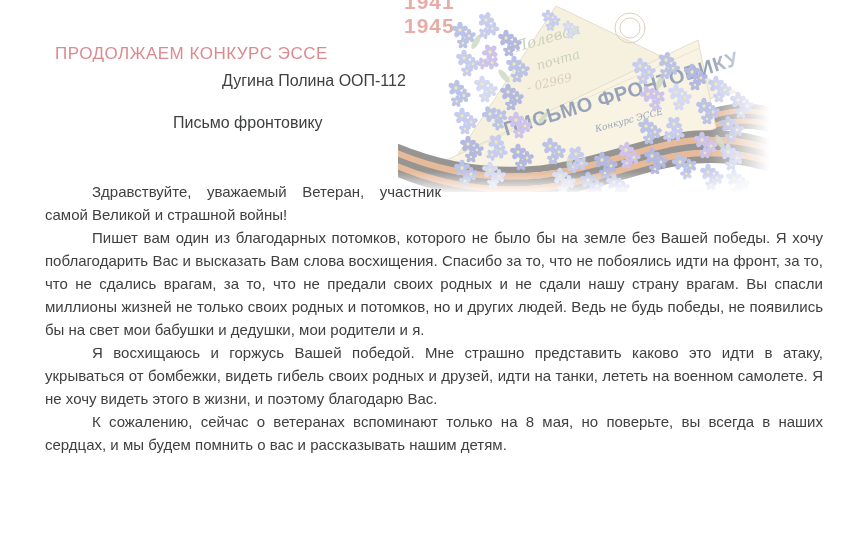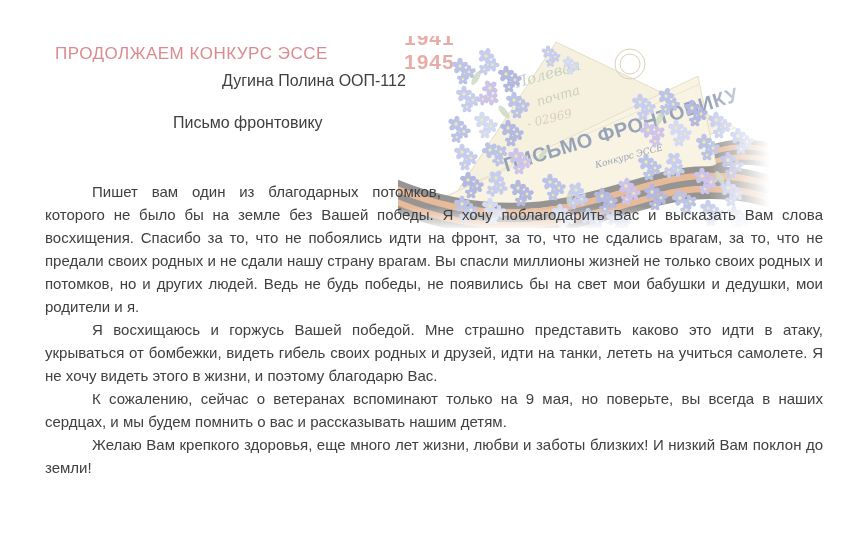--- a/index.html
+++ b/index.html
@@ -33,21 +33,20 @@
     font-size:15px; line-height:23px;
     text-align:justify;
     color:var(--c-body_text,#3f4042);
   }
   .letter-body p { margin:0; text-indent:47px; }
   .wrap-spacer { float:right; width:382px; height:12px; }
 
   .artwork {
     position:absolute; left:398px; top:0; width:378px; height:192px;
     pointer-events:none;
-    margin-top:36px;
   }
   .artwork svg { display:block; width:378px; height:192px; }
   .art-main { opacity:.5; }
   .fade-right {
     position:absolute; top:0; right:-2px; width:70px; height:100%;
     background:linear-gradient(to right, rgba(255,255,255,0), #fff 88%);
   }
   .fade-bottom {
     position:absolute; left:0; bottom:-1px; width:100%; height:22px;
     background:linear-gradient(to bottom, rgba(255,255,255,0), rgba(255,255,255,.92));
@@ -192,19 +191,19 @@
         </g>
       </g>
     </svg>
     <div class="fade-right"></div>
     <div class="fade-bottom"></div>
   </div>
 
   <div class="letter-body">
     <div class="wrap-spacer"></div>
 
+  <p>Здравствуйте, уважаемый Ветеран, участник самой Великой и страшной войны!</p>
       <p>Пишет вам один из благодарных потомков, которого не было бы на земле без Вашей победы. Я хочу поблагодарить Вас и высказать Вам слова восхищения. Спасибо за то, что не побоялись идти на фронт, за то, что не сдались врагам, за то, что не предали своих родных и не сдали нашу страну врагам. Вы спасли миллионы жизней не только своих родных и потомков, но и других людей. Ведь не будь победы, не появились бы на свет мои бабушки и дедушки, мои родители и я.</p>
-      <p>Я восхищаюсь и горжусь Вашей победой. Мне страшно представить каково это идти в атаку, укрываться от бомбежки, видеть гибель своих родных и друзей, идти на танки, лететь на учиться самолете. Я не хочу видеть этого в жизни, и поэтому благодарю Вас.</p>
-      <p>К сожалению, сейчас о ветеранах вспоминают только на 9 мая, но поверьте, вы всегда в наших сердцах, и мы будем помнить о вас и рассказывать нашим детям.</p>
-      <p>Желаю Вам крепкого здоровья, еще много лет жизни, любви и заботы близких! И низкий Вам поклон до земли!</p>
+      <p>Я восхищаюсь и горжусь Вашей победой. Мне страшно представить каково это идти в атаку, укрываться от бомбежки, видеть гибель своих родных и друзей, идти на танки, лететь на военном самолете. Я не хочу видеть этого в жизни, и поэтому благодарю Вас.</p>
+      <p>К сожалению, сейчас о ветеранах вспоминают только на 8 мая, но поверьте, вы всегда в наших сердцах, и мы будем помнить о вас и рассказывать нашим детям.</p>
     </div>
 
 </div>
 
 </body></html>

